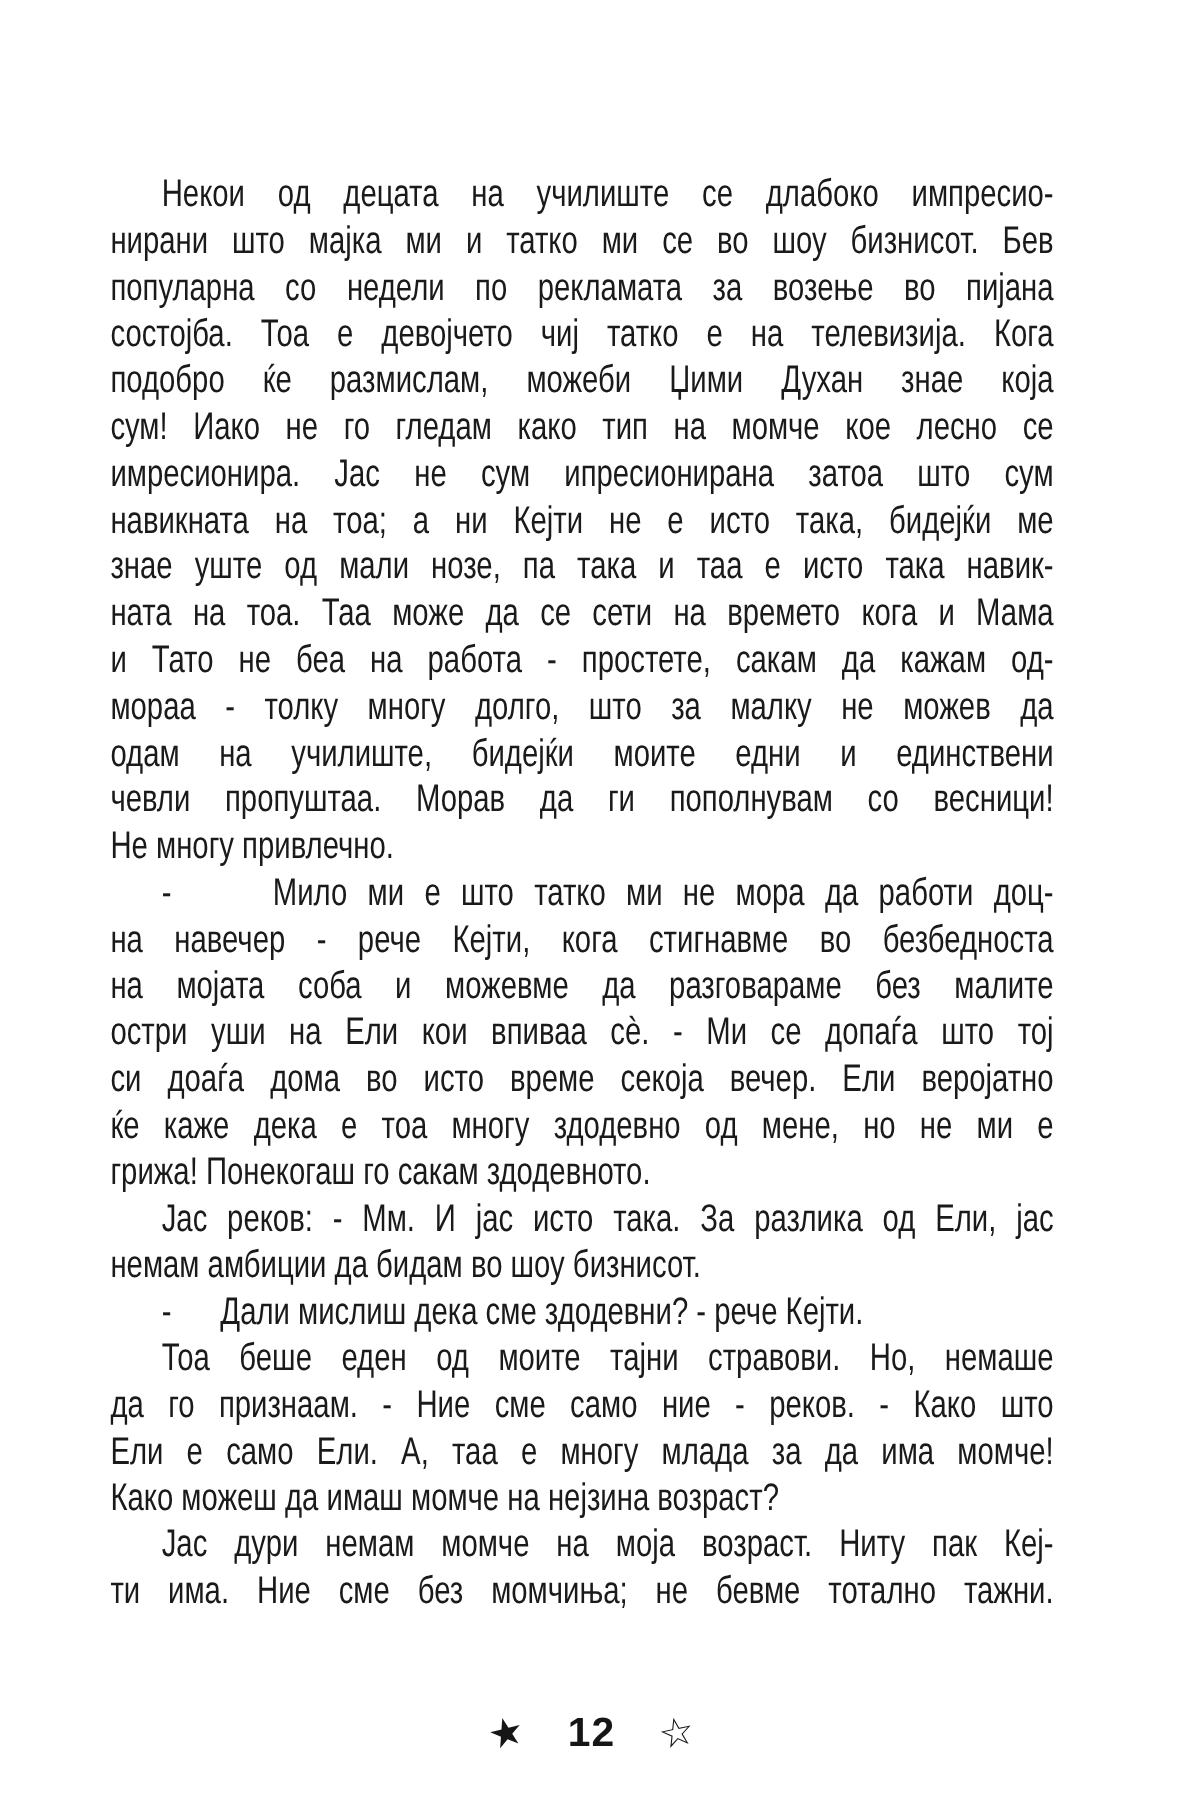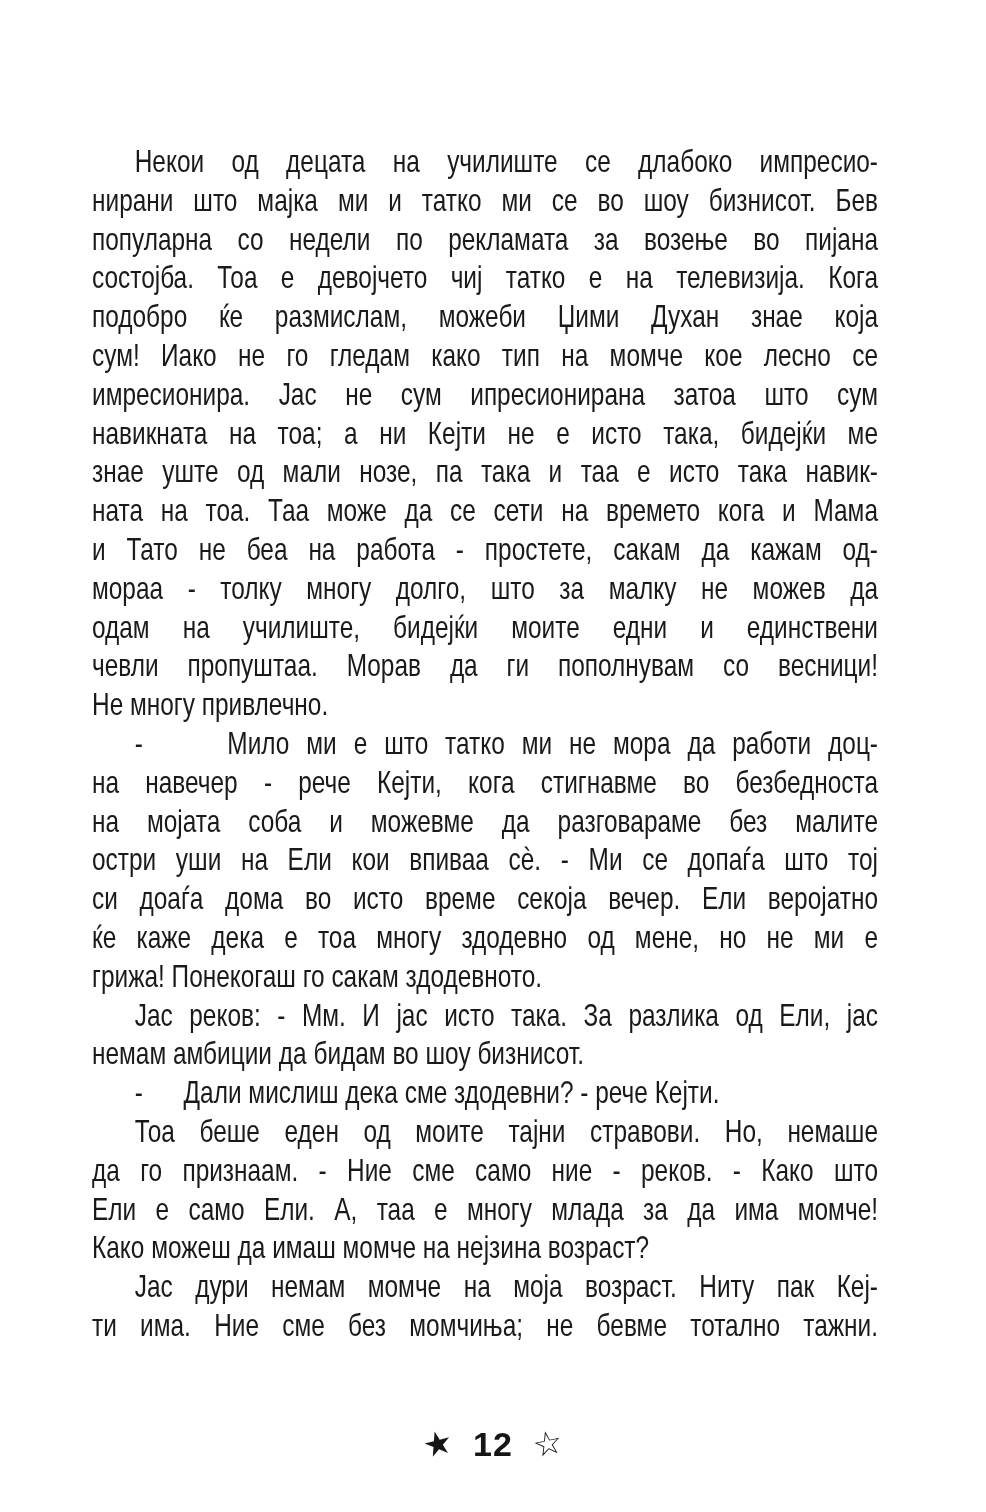--- a/index.html
+++ b/index.html
@@ -48,21 +48,21 @@
     vertical-align: middle;
     color: #161616;
   }
   .star.filled  { transform: rotate(-14deg); }
   .star.outline { transform: rotate(-12deg); }
   .pagenum {
     display: inline-block;
     font-size: 34px;
     font-weight: bold;
     line-height: 40px;
-    margin: 0 16px;
+    margin: 0 32px;
     vertical-align: middle;
     letter-spacing: 1px;
     color: #161616;
     text-align: right;
   }
 </style>
 </head>
 <body>
 
 <div class="page">

